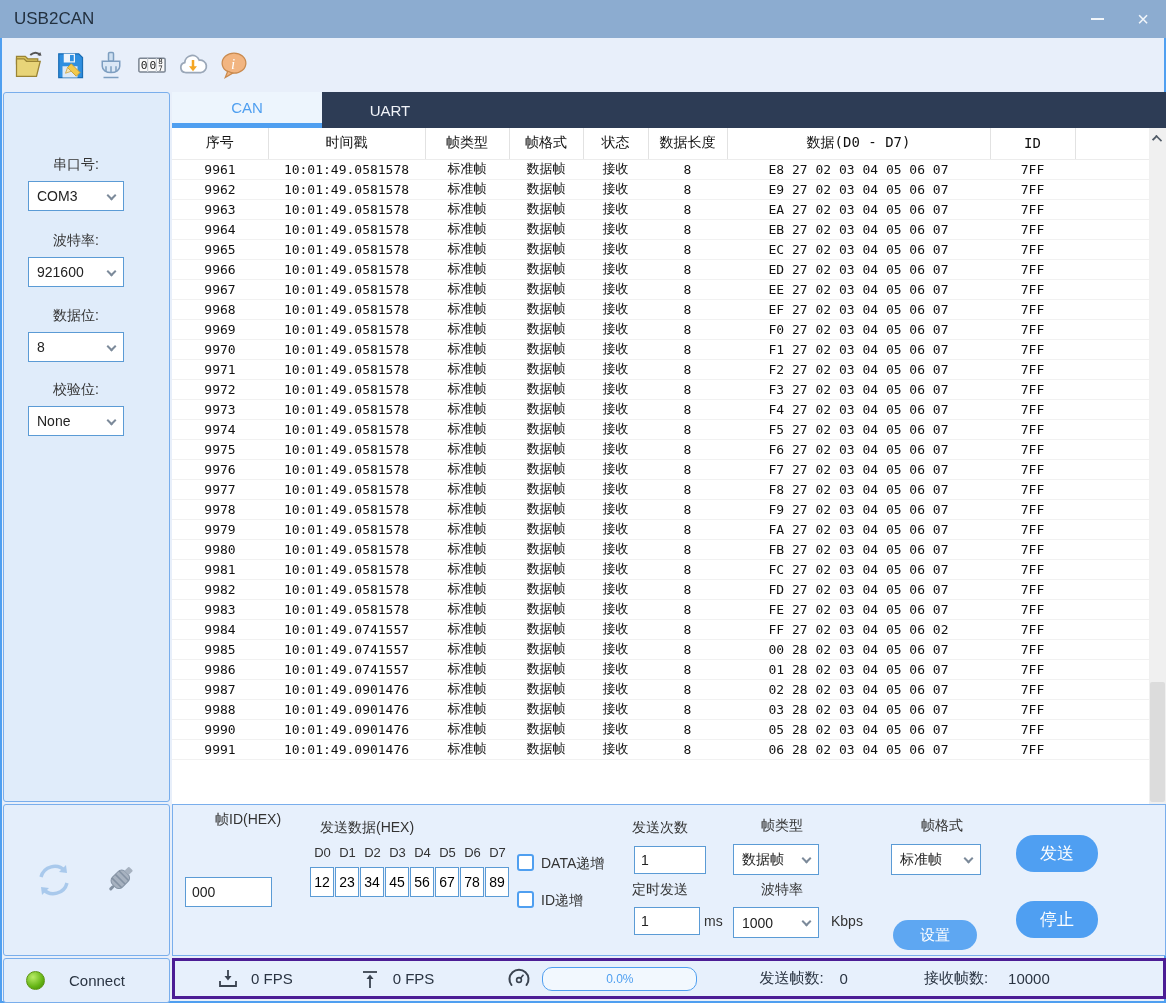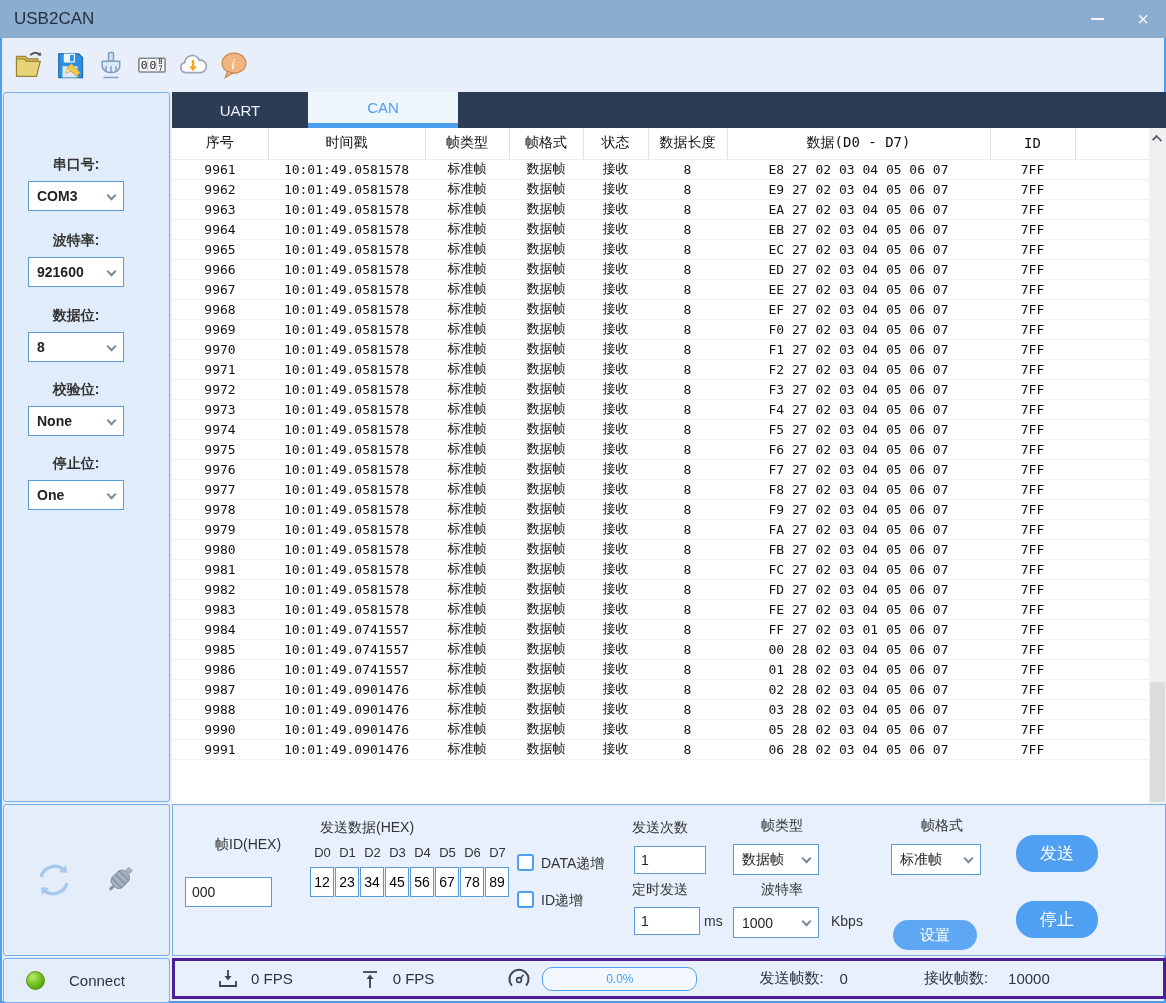--- a/index.html
+++ b/index.html
@@ -18,21 +18,21 @@
   .close-glyph { font-size:20px; line-height:1; }
 
   
   .toolbar { position:absolute; left:0; top:36px; width:1162px; height:54px;
     background:#e8effa; display:flex; align-items:center; gap:7px; padding-left:10px; }
   .tool-ico { width:34px; height:34px; display:flex; align-items:center; justify-content:center; }
   .tool-ico svg { width:30px; height:30px; }
 
   
   .sidebar { position:absolute; left:1px; top:90px; width:167px; height:710px;
-    background:#e0ecfa; border:1px solid #79aeec; border-radius:3px;font-weight:bold; }
+    background:#e0ecfa; border:1px solid #79aeec; border-radius:3px; }
   .field { position:absolute; left:24px; width:96px; }
   .field .lbl { display:block; text-align:center; font-size:14px; color:#333; margin-bottom:7px; }
   .sel { background:#fff; border:1px solid #5b9bd5; height:30px; display:flex; align-items:center;
     padding:0 8px; font-size:14px; color:#222; position:relative; }
   .sel .chev { position:absolute; right:8px; top:10px; width:7px; height:7px;
     border-right:2px solid #7c8a9a; border-bottom:2px solid #7c8a9a; transform:rotate(45deg); }
   .sel span { overflow:hidden; white-space:nowrap; }
 
   
   .tabbar { position:absolute; left:170px; top:90px; width:994px; height:36px; background:#2d3c55; display:flex; }
@@ -180,35 +180,28 @@
         <i class="chev"></i>
       </div>
     </div>
     <div class="field" style="top:288px;">
       <span class="lbl">校验位:</span>
       <div class="sel">
         <span>None</span>
         <i class="chev"></i>
       </div>
     </div>
-    <div class="field" style="top:362px;">
-      <span class="lbl">停止位:</span>
-      <div class="sel">
-        <span>One</span>
-        <i class="chev"></i>
+  </div>
+
+  <div class="tabbar">
+    <div class="tab active">
+        <span>CAN</span>
       </div>
-    </div>
-  </div>
-
-  <div class="tabbar">
     <div class="tab inactive">
         <span>UART</span>
-      </div>
-    <div class="tab active">
-        <span>CAN</span>
       </div>
   </div>
 
   <div class="table-wrap">
     <table>
       <colgroup>
         <col style="width:96px">
           <col style="width:157px">
           <col style="width:84px">
           <col style="width:74px">
@@ -485,21 +478,21 @@
             <td>7FF</td>
             <td></td>
           </tr>
           <tr>
             <td>9984</td>
             <td>10:01:49.0741557</td>
             <td>标准帧</td>
             <td>数据帧</td>
             <td>接收</td>
             <td>8</td>
-            <td>FF 27 02 03 01 05 06 07</td>
+            <td>FF 27 02 03 04 05 06 02</td>
             <td>7FF</td>
             <td></td>
           </tr>
           <tr>
             <td>9985</td>
             <td>10:01:49.0741557</td>
             <td>标准帧</td>
             <td>数据帧</td>
             <td>接收</td>
             <td>8</td>
@@ -586,21 +579,21 @@
       </g>
     </svg>
   </div>
 
   <div class="connect-bar">
     <span class="led"></span>
     <span class="connect-text">Connect</span>
   </div>
 
   <div class="send-panel">
-    <span class="sp-label" style="left:42px; top:31px;">帧ID(HEX)</span>
+    <span class="sp-label" style="left:42px; top:6px;">帧ID(HEX)</span>
     <input class="txt" style="left: 12px; top: 72px; width: 87px; height: 30px;" value="000">
 
     <span class="sp-label" style="left:147px; top:14px;">发送数据(HEX)</span>
     <span class="byte-lbl" style="left:137px;">D0</span>
     <span class="byte-lbl" style="left:162px;">D1</span>
     <span class="byte-lbl" style="left:187px;">D2</span>
     <span class="byte-lbl" style="left:212px;">D3</span>
     <span class="byte-lbl" style="left:237px;">D4</span>
     <span class="byte-lbl" style="left:262px;">D5</span>
     <span class="byte-lbl" style="left:287px;">D6</span>

